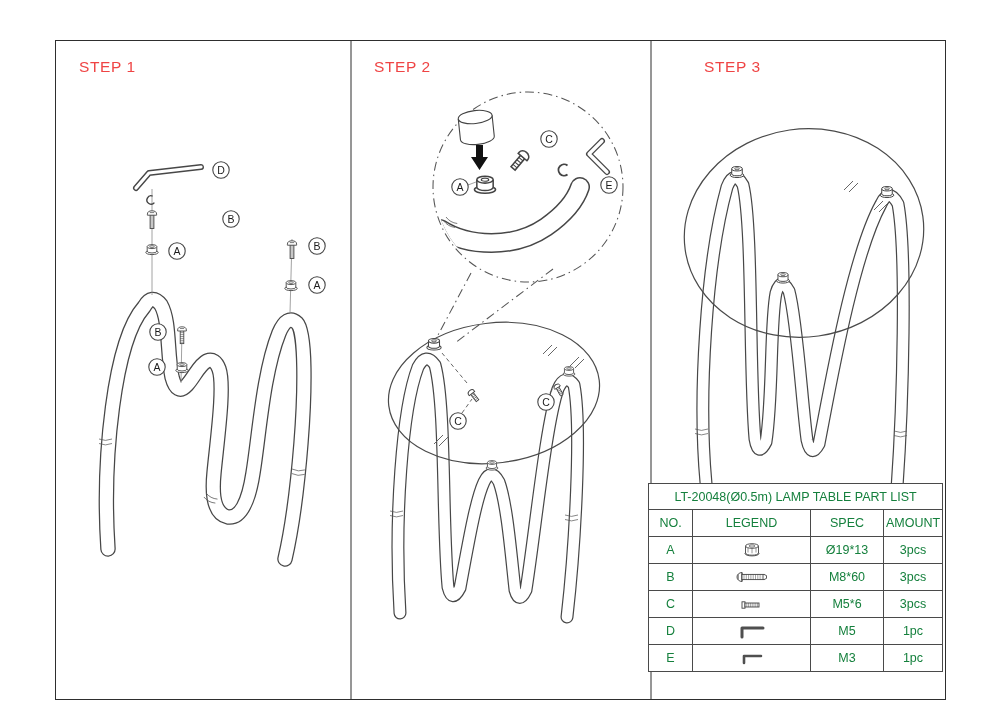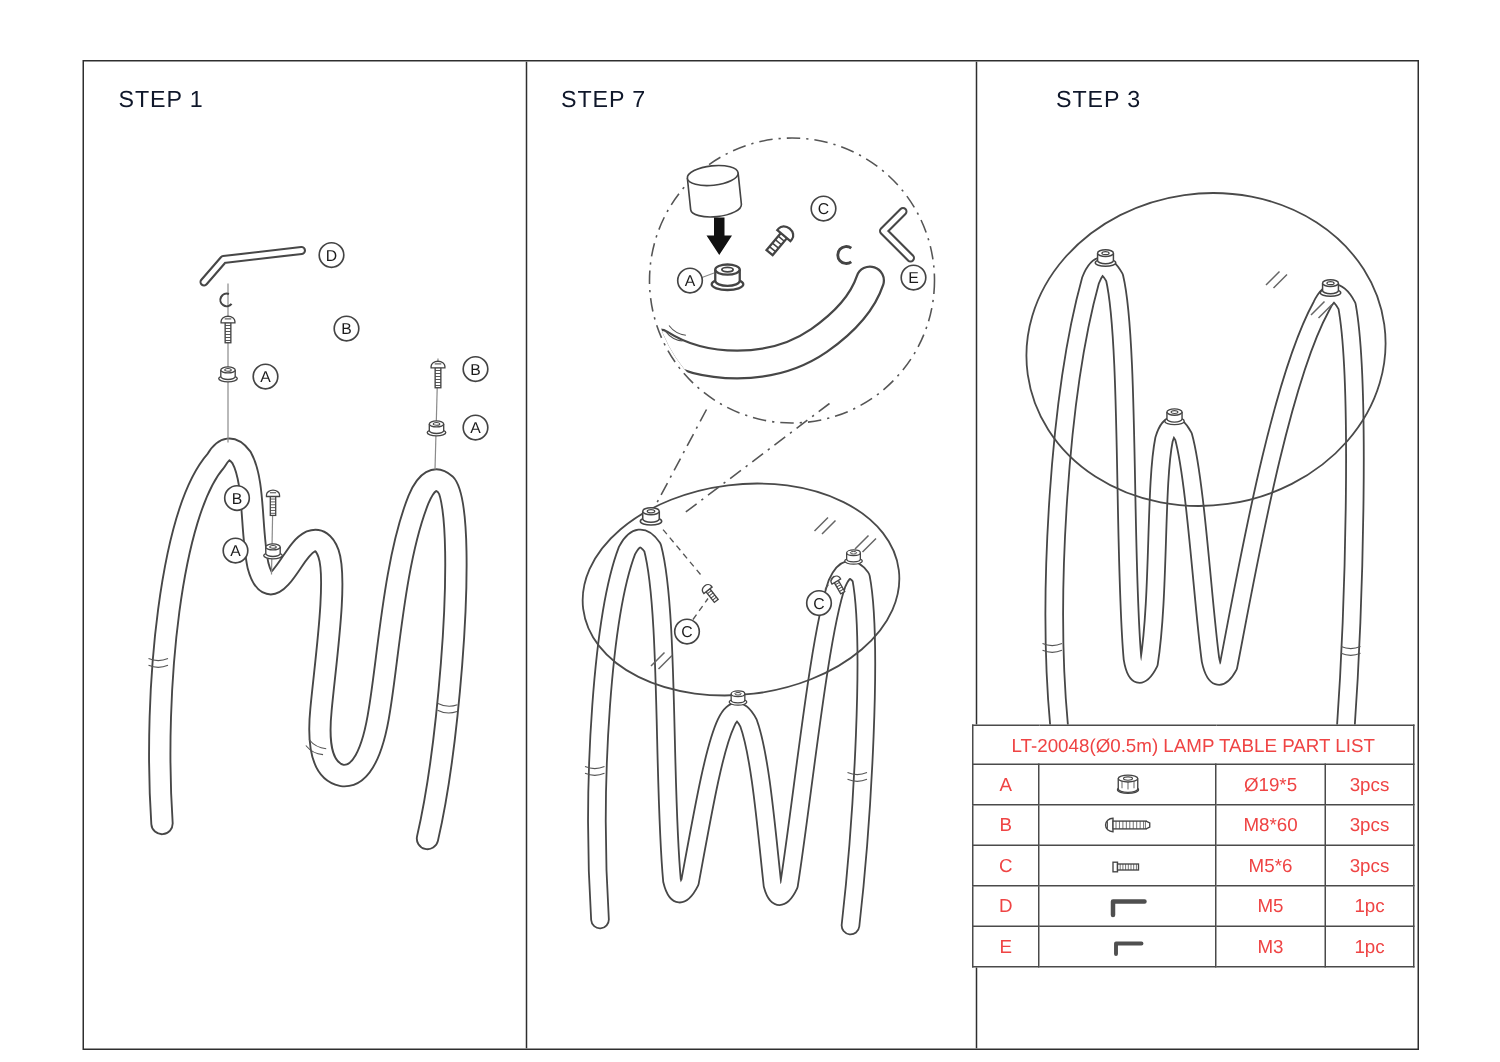--- a/index.html
+++ b/index.html
@@ -1,42 +1,42 @@
 <!DOCTYPE html>
 <html><head>
 <meta charset="utf-8">
 <style>
   html,body{margin:0;padding:0;background:#ffffff;}
   #page{position:relative;width:1000px;height:708px;background:#ffffff;
         font-family:"Liberation Sans",sans-serif;overflow:hidden;}
   #sheet{position:absolute;left:55px;top:40px;width:889px;height:658px;
          border:1px solid #2e2e2e;background:#fff;}
   #diagram{position:absolute;left:0;top:0;width:889px;height:658px;}
-  .step-label{position:absolute;font-size:15.5px;letter-spacing:.6px;color:#0f172a;}
+  .step-label{position:absolute;font-size:15.5px;letter-spacing:.6px;color:#ef4444;}
   
   .divider{stroke:#2e2e2e;stroke-width:1;}
   .tube-o{fill:none;stroke:#474747;stroke-linecap:round;stroke-linejoin:round;}
   .tube-i{fill:none;stroke:#ffffff;stroke-linecap:round;stroke-linejoin:round;}
   .t1{stroke-width:15.5}.t1i{stroke-width:13}
   .t2{stroke-width:13}.t2i{stroke-width:10.6}
   .tz{stroke-width:20}.tzi{stroke-width:17}
   .thin{stroke:#8a8a8a;stroke-width:.8;}
   .dash{stroke:#555;stroke-width:.9;fill:none;stroke-dasharray:4 3;}
   .dashdot{stroke:#555;stroke-width:1.05;fill:none;stroke-dasharray:9 4 1.5 4;}
   .glass{fill:none;stroke:#4a4a4a;stroke-width:1.2;}
   .key-o{fill:none;stroke:#474747;stroke-width:6;stroke-linecap:round;stroke-linejoin:round;}
   .key-i{fill:none;stroke:#fff;stroke-width:3.2;stroke-linecap:round;stroke-linejoin:round;}
   .jm{stroke:#555;stroke-width:.7;fill:none;}
   .hw{stroke:#444;}
   .callout circle{fill:#fff;stroke:#444;stroke-width:1.1;}
   .callout text{font-family:"Liberation Sans",sans-serif;font-size:10.5px;fill:#1b1b1b;
                 text-anchor:middle;}
   
   .parts-table{position:absolute;left:592px;top:442px;width:294px;border-collapse:collapse;
-               background:#fff;font-size:12.5px;color:#ef4444;table-layout:fixed;}
+               background:#fff;font-size:12.5px;color:#15803d;table-layout:fixed;}
   .parts-table td,.parts-table th{border:1px solid #4a4a4a;text-align:center;
                padding:0;height:26px;font-weight:400;vertical-align:middle;}
   .parts-table .title{height:25px;font-size:12.5px;}
   .parts-table th{font-size:12.5px;}
   .legend-cell svg{vertical-align:middle;}
 </style>
 </head>
 <body>
 
 <div id="page">
@@ -205,46 +205,52 @@
         <use href="#glassmark" transform="translate(788,142)"></use>
         <use href="#glassmark" transform="translate(818,162)"></use>
 
         <use href="#capnut" transform="translate(681,126) scale(1.1)"></use>
         <use href="#capnut" transform="translate(831,146) scale(1.1)"></use>
         <use href="#capnut" transform="translate(727,232) scale(1.05)"></use>
       </g>
     </svg>
 
     <div class="step-label" style="left:23px;top:17px">STEP 1</div>
-    <div class="step-label" style="left:318px;top:17px">STEP 7</div>
+    <div class="step-label" style="left:318px;top:17px">STEP 2</div>
     <div class="step-label" style="left:648px;top:17px">STEP 3</div>
 
     <table class="parts-table">
       <colgroup>
           <col style="width:44px">
           <col style="width:118px">
           <col style="width:73px">
           <col style="width:59px">
         </colgroup>
       <tbody>
         <tr>
           <td colspan="4" class="title">LT-20048(Ø0.5m) LAMP TABLE PART LIST</td>
         </tr>
         <tr>
+          <th>NO.</th>
+          <th>LEGEND</th>
+          <th>SPEC</th>
+          <th>AMOUNT</th>
+        </tr>
+        <tr>
           <td>A</td>
           <td class="legend-cell">
             <svg width="28" height="18" viewBox="0 0 28 18">
               <ellipse cx="14" cy="12.5" rx="7" ry="2.4" fill="#fff" stroke="#444" stroke-width="0.9"></ellipse>
               <path d="M7.5,5 V12 A6.5,2.2 0 0 0 20.5,12 V5" fill="#fff" stroke="#444" stroke-width="0.9"></path>
               <path d="M10,6.5 v5 M14,7 v5.3 M18,6.5 v5" stroke="#444" stroke-width="0.55" fill="none"></path>
               <ellipse cx="14" cy="5" rx="6.5" ry="2.3" fill="#fff" stroke="#444" stroke-width="0.9"></ellipse>
               <ellipse cx="14" cy="5" rx="3" ry="1.1" fill="none" stroke="#444" stroke-width="0.7"></ellipse>
             </svg>
           </td>
-          <td>Ø19*5</td>
+          <td>Ø19*13</td>
           <td>3pcs</td>
         </tr>
         <tr>
           <td>B</td>
           <td class="legend-cell">
             <svg width="40" height="14" viewBox="0 0 40 14">
               <path d="M10,2.5 A5,4.5 0 0 0 10,11.5 Z M10,2.5 L10,11.5" fill="#fff" stroke="#444" stroke-width="0.9"></path>
               <path d="M6.2,4.5 L6.2,9.5" stroke="#444" stroke-width="0.8"></path>
               <rect x="10" y="4.4" width="22" height="5.2" fill="#fff" stroke="#444" stroke-width="0.9"></rect>
               <path d="M12,4.4 v5.2 M14.3,4.4 v5.2 M16.6,4.4 v5.2 M18.9,4.4 v5.2 M21.2,4.4 v5.2 M23.5,4.4 v5.2 M25.8,4.4 v5.2 M28.1,4.4 v5.2 M30.4,4.4 v5.2" stroke="#444" stroke-width="0.5" fill="none"></path>

